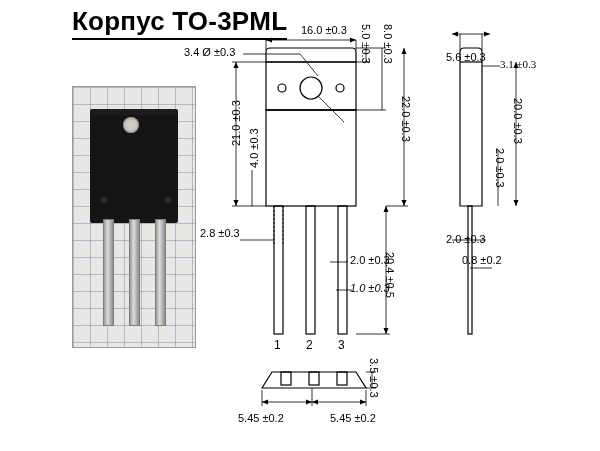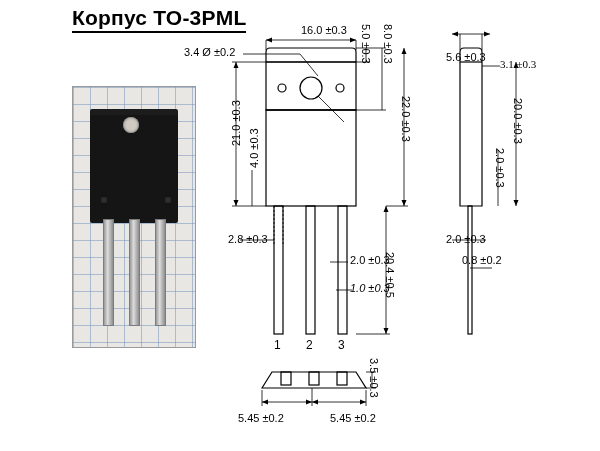--- a/index.html
+++ b/index.html
@@ -4,21 +4,21 @@
 <style>
   html,body{margin:0;padding:0;}
   body{
     width:600px;height:451px;background:#ffffff;
     font-family:"Liberation Sans", sans-serif;
     overflow:hidden;position:relative;
   }
   #root{position:absolute;left:0;top:0;width:600px;height:451px;}
   .title{
     position:absolute;left:72px;top:6px;
-    font-size:21px;font-weight:bold;color:#000;
+    font-size:26px;font-weight:bold;color:#000;
     letter-spacing:0.2px;
     border-bottom:2px solid #000;padding-bottom:1px;
   }
   .photo{
     position:absolute;left:72px;top:86px;width:122px;height:260px;
     background:#e9e7e4;border:1px solid #9a9a9a;
     overflow:hidden;
   }
   .photo .grid{position:absolute;left:0;top:0;right:0;bottom:0;
     background-image:
@@ -180,33 +180,33 @@
       <polygon points="386,334 383.5,328 388.5,328"></polygon>
       <polygon points="516,62 513.5,68 518.5,68"></polygon>
       <polygon points="516,206 513.5,200 518.5,200"></polygon>
       <polygon points="452,34 458,31.5 458,36.5"></polygon>
       <polygon points="490,34 484,31.5 484,36.5"></polygon>
     </g>
   </svg>
 
   <div class="lbl" style="left:276px;top:24px;margin-left:25px;">16.0 ±0.3</div>
 
-  <div class="lbl" style="left:184px;top:46px;">3.4 Ø ±0.2</div>
+  <div class="lbl" style="left:184px;top:46px;">3.4 Ø ±0.3</div>
 
   <div class="lbl v" style="left:372px;top:24px;transform:rotate(90deg);">5.0 ±0.3</div>
 
   <div class="lbl v" style="left:394px;top:24px;transform:rotate(90deg);">8.0 ±0.3</div>
 
   <div class="lbl v" style="left:412px;top:96px;transform:rotate(90deg);">22.0 ±0.3</div>
 
   <div class="lbl v" style="left:230px;top:146px;transform:rotate(-90deg);">21.0 ±0.3</div>
 
   <div class="lbl v" style="left:248px;top:168px;transform:rotate(-90deg);">4.0 ±0.3</div>
 
-  <div class="lbl" style="left:200px;top:233px;margin-left:28px;">2.8 ±0.3</div>
+  <div class="lbl" style="left:200px;top:227px;">2.8 ±0.3</div>
 
   <div class="lbl" style="left:350px;top:254px;">2.0 ±0.3</div>
 
   <div class="lbl" style="left:350px;top:282px;font-style:italic;">1.0 ±0.3</div>
 
   <div class="lbl v" style="left:396px;top:252px;transform:rotate(90deg);">20.4 ±0.5</div>
 
   <div class="pin" style="left:274px;top:338px;">1</div>
   <div class="pin" style="left:306px;top:338px;">2</div>
   <div class="pin" style="left:338px;top:338px;">3</div>

